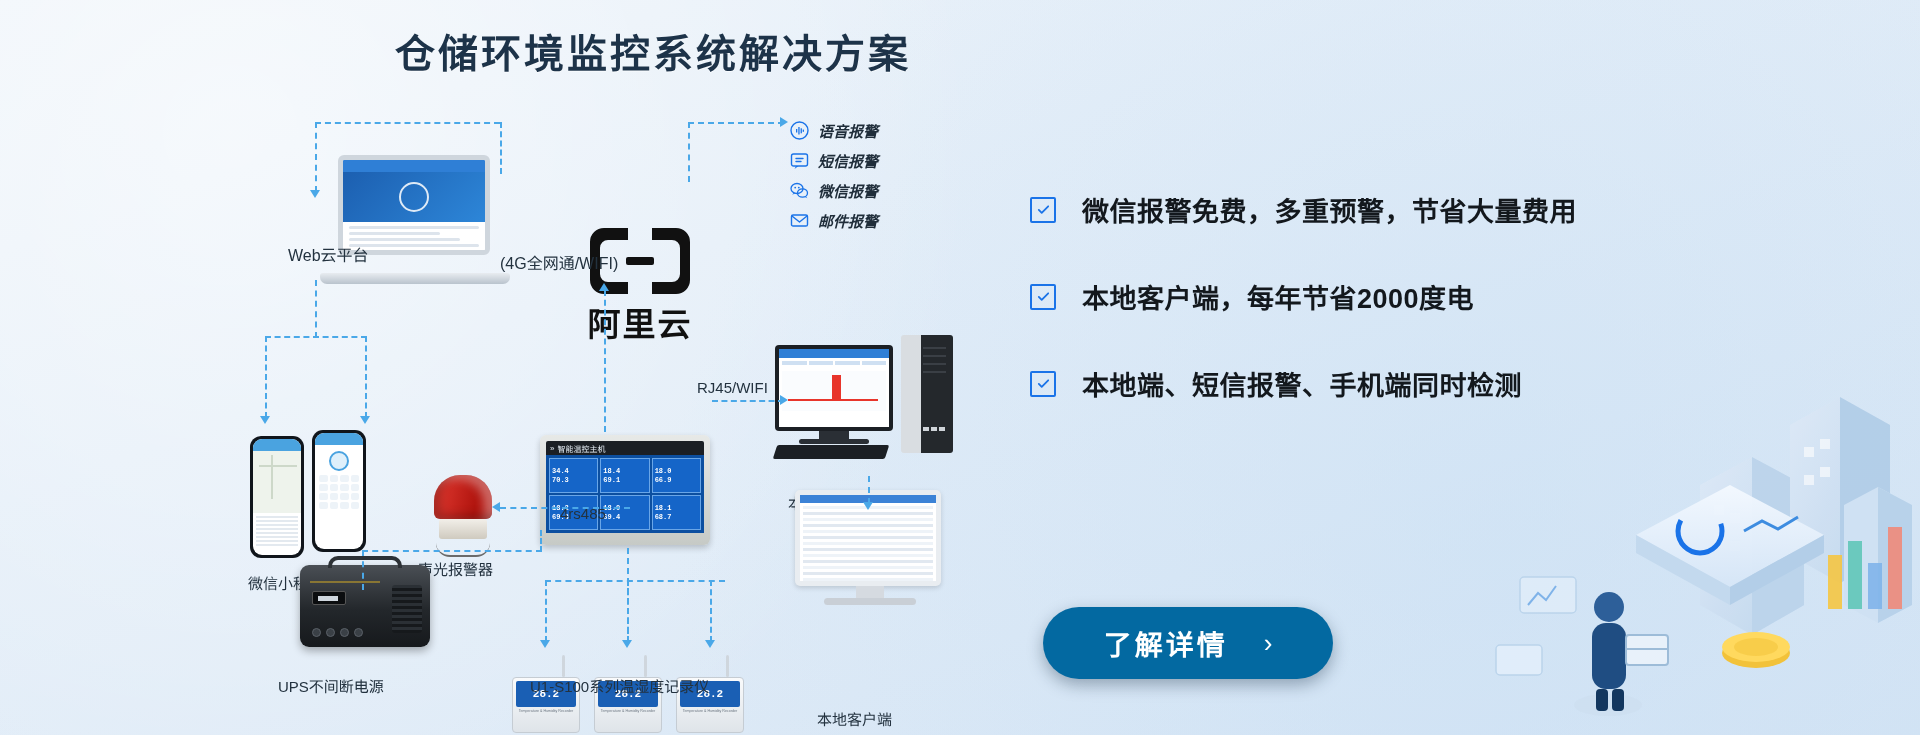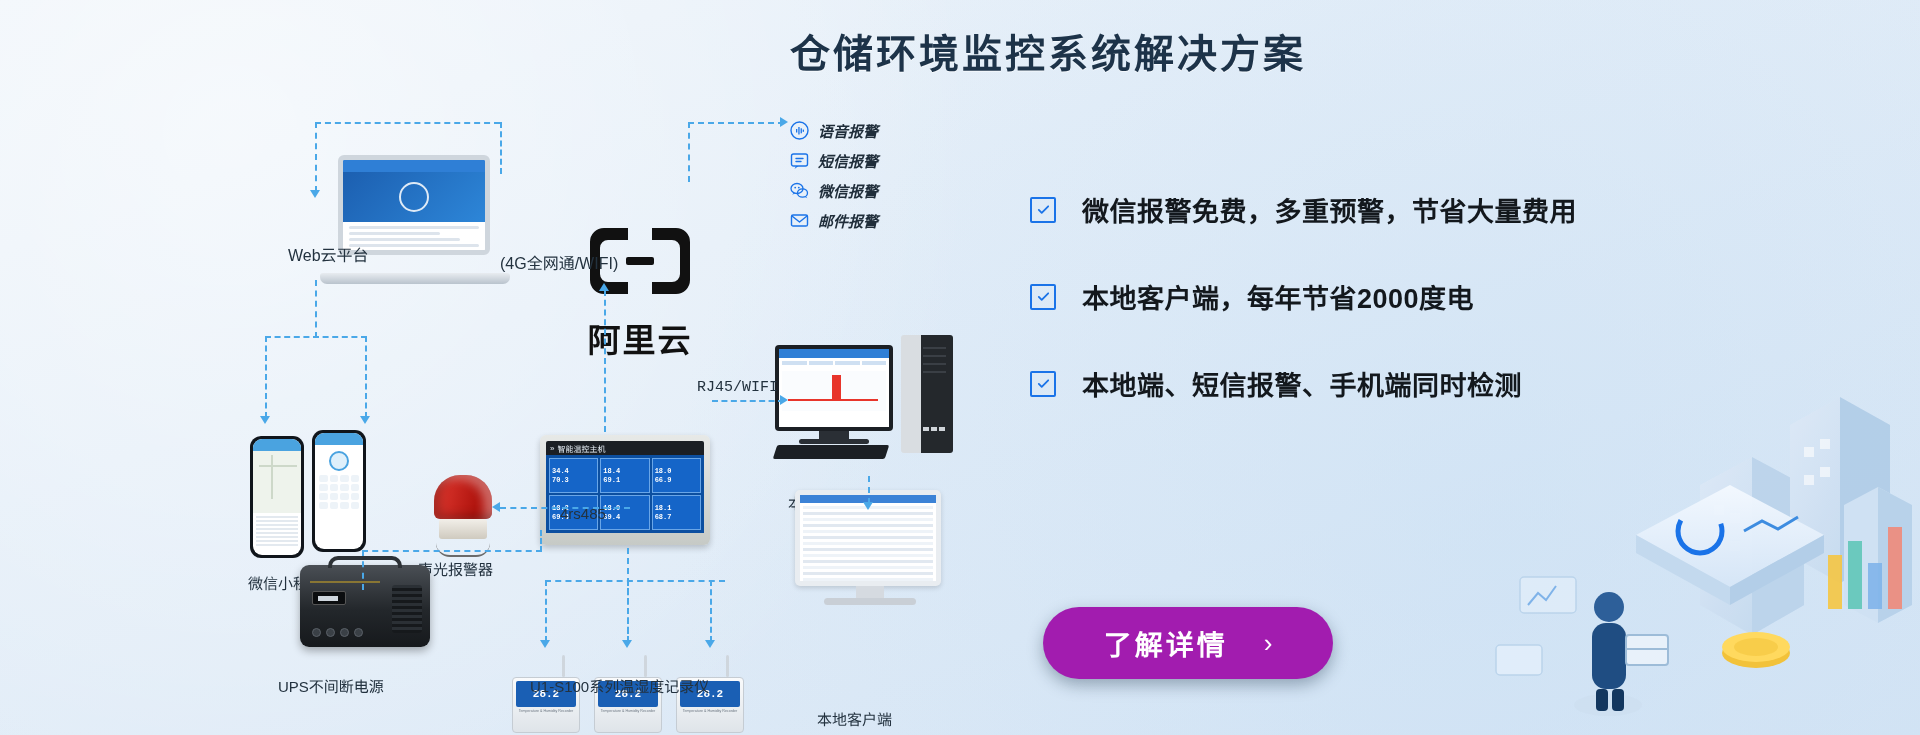--- a/index.html
+++ b/index.html
@@ -13,22 +13,22 @@
   }
   .noise-overlay {
     position: absolute; inset: 0;
     background-image:
       radial-gradient(circle at 12% 18%, rgba(255,255,255,.55), transparent 42%),
       radial-gradient(circle at 78% 72%, rgba(198,222,244,.45), transparent 52%);
     pointer-events: none;
   }
   
   .page-title {
-    position: absolute; top: 22px; left: 16px; width: 1290px;
-    text-align: right;
+    position: absolute; top: 22px; left: 8px; width: 1290px;
+    text-align: center;
     font-size: 40px; font-weight: 700; letter-spacing: 3px;
     color: #1d3349;
     font-family: "DejaVu Sans", "Liberation Sans", sans-serif;
     text-shadow: 0 1px 0 rgba(255,255,255,.6);
   }
   
   .diagram { position: absolute; left: 0; top: 80px; width: 1060px; height: 640px; }
   .node-label {
     position: absolute; font-size: 15px; color: #23323f;
     white-space: nowrap; font-weight: 500;
@@ -47,21 +47,21 @@
   
   .alert-list { position: absolute; left: 790px; top: 118px; }
   .alert-row { display: flex; align-items: center; height: 24px; margin-bottom: 6px; }
   .alert-ico { width: 19px; height: 19px; margin-right: 9px; flex: 0 0 19px; }
   .alert-ico svg { display: block; }
   .alert-text { font-size: 15px; color: #1f2d3a; font-weight: 600; white-space: nowrap; font-style: italic; }
 
   
   .ali-logo { position: absolute; left: 575px; top: 148px; width: 130px; text-align: center; }
   .ali-mark { width: 112px; height: 66px; margin: 0 auto; position: relative; }
-  .ali-name { font-size: 33px; font-weight: 700; color: #111; letter-spacing: 2px; margin-top: 20px; }
+  .ali-name { font-size: 33px; font-weight: 700; color: #111; letter-spacing: 2px; margin-top: 4px; }
 
   
   .laptop { position: absolute; left: 320px; top: 75px; width: 190px; height: 135px; }
   .lap-screen {
     position: absolute; left: 18px; top: 0; width: 152px; height: 100px;
     background: #f4f6f8; border: 5px solid #cfd6dd; border-radius: 6px;
     overflow: hidden;
   }
   .lap-page { position: absolute; inset: 0; background: #fff; }
   .lap-top { height: 12px; background: #2f7fd6; }
@@ -175,21 +175,21 @@
   .chk {
     width: 26px; height: 26px; border: 2px solid #1a73e8; border-radius: 2px;
     margin-right: 26px; flex: 0 0 26px; display:flex; align-items:center; justify-content:center;
   }
   .chk svg { display:block; }
   .feature-text { font-size: 27px; color: #13181d; white-space: nowrap; letter-spacing: .5px; }
 
   
   .cta {
     position: absolute; left: 1043px; top: 607px; width: 290px; height: 72px;
-    background: #a21caf; border-radius: 36px; display: flex; align-items: center;
+    background: #0369a1; border-radius: 36px; display: flex; align-items: center;
     justify-content: center; gap: 36px; cursor: pointer;
     box-shadow: 0 6px 16px rgba(18,40,62,.35);
   }
   .cta-label { color: #fff; font-size: 28px; font-weight: 700; letter-spacing: 3px; }
   .cta-arrow { color: #fff; font-size: 26px; line-height: 1; }
 
   
   .illus { position: absolute; right: 0; bottom: 0; width: 520px; height: 430px; pointer-events:none; }
 </style>
 </head>
@@ -339,21 +339,21 @@
       <div class="slot"></div>
       <div class="leds">
           <i></i>
           <i></i>
           <i></i>
         </div>
     </div>
     <div class="pc-kb"></div>
   </div>
   <div class="node-label" style="left:788px; top:412px;">本地系统端</div>
-  <div class="node-label" style="left:697px; top:299px;font-family:Liberation Mono, monospace;">RJ45/WIFI</div>
+  <div class="node-label" style="left:697px; top:299px;">RJ45/WIFI</div>
 
   <div class="client">
     <div class="cl-mon">
       <div class="cl-scr">
         <div class="top"></div>
         <div class="tbl">
           <i></i>
             <i></i>
             <i></i>
             <i></i>

